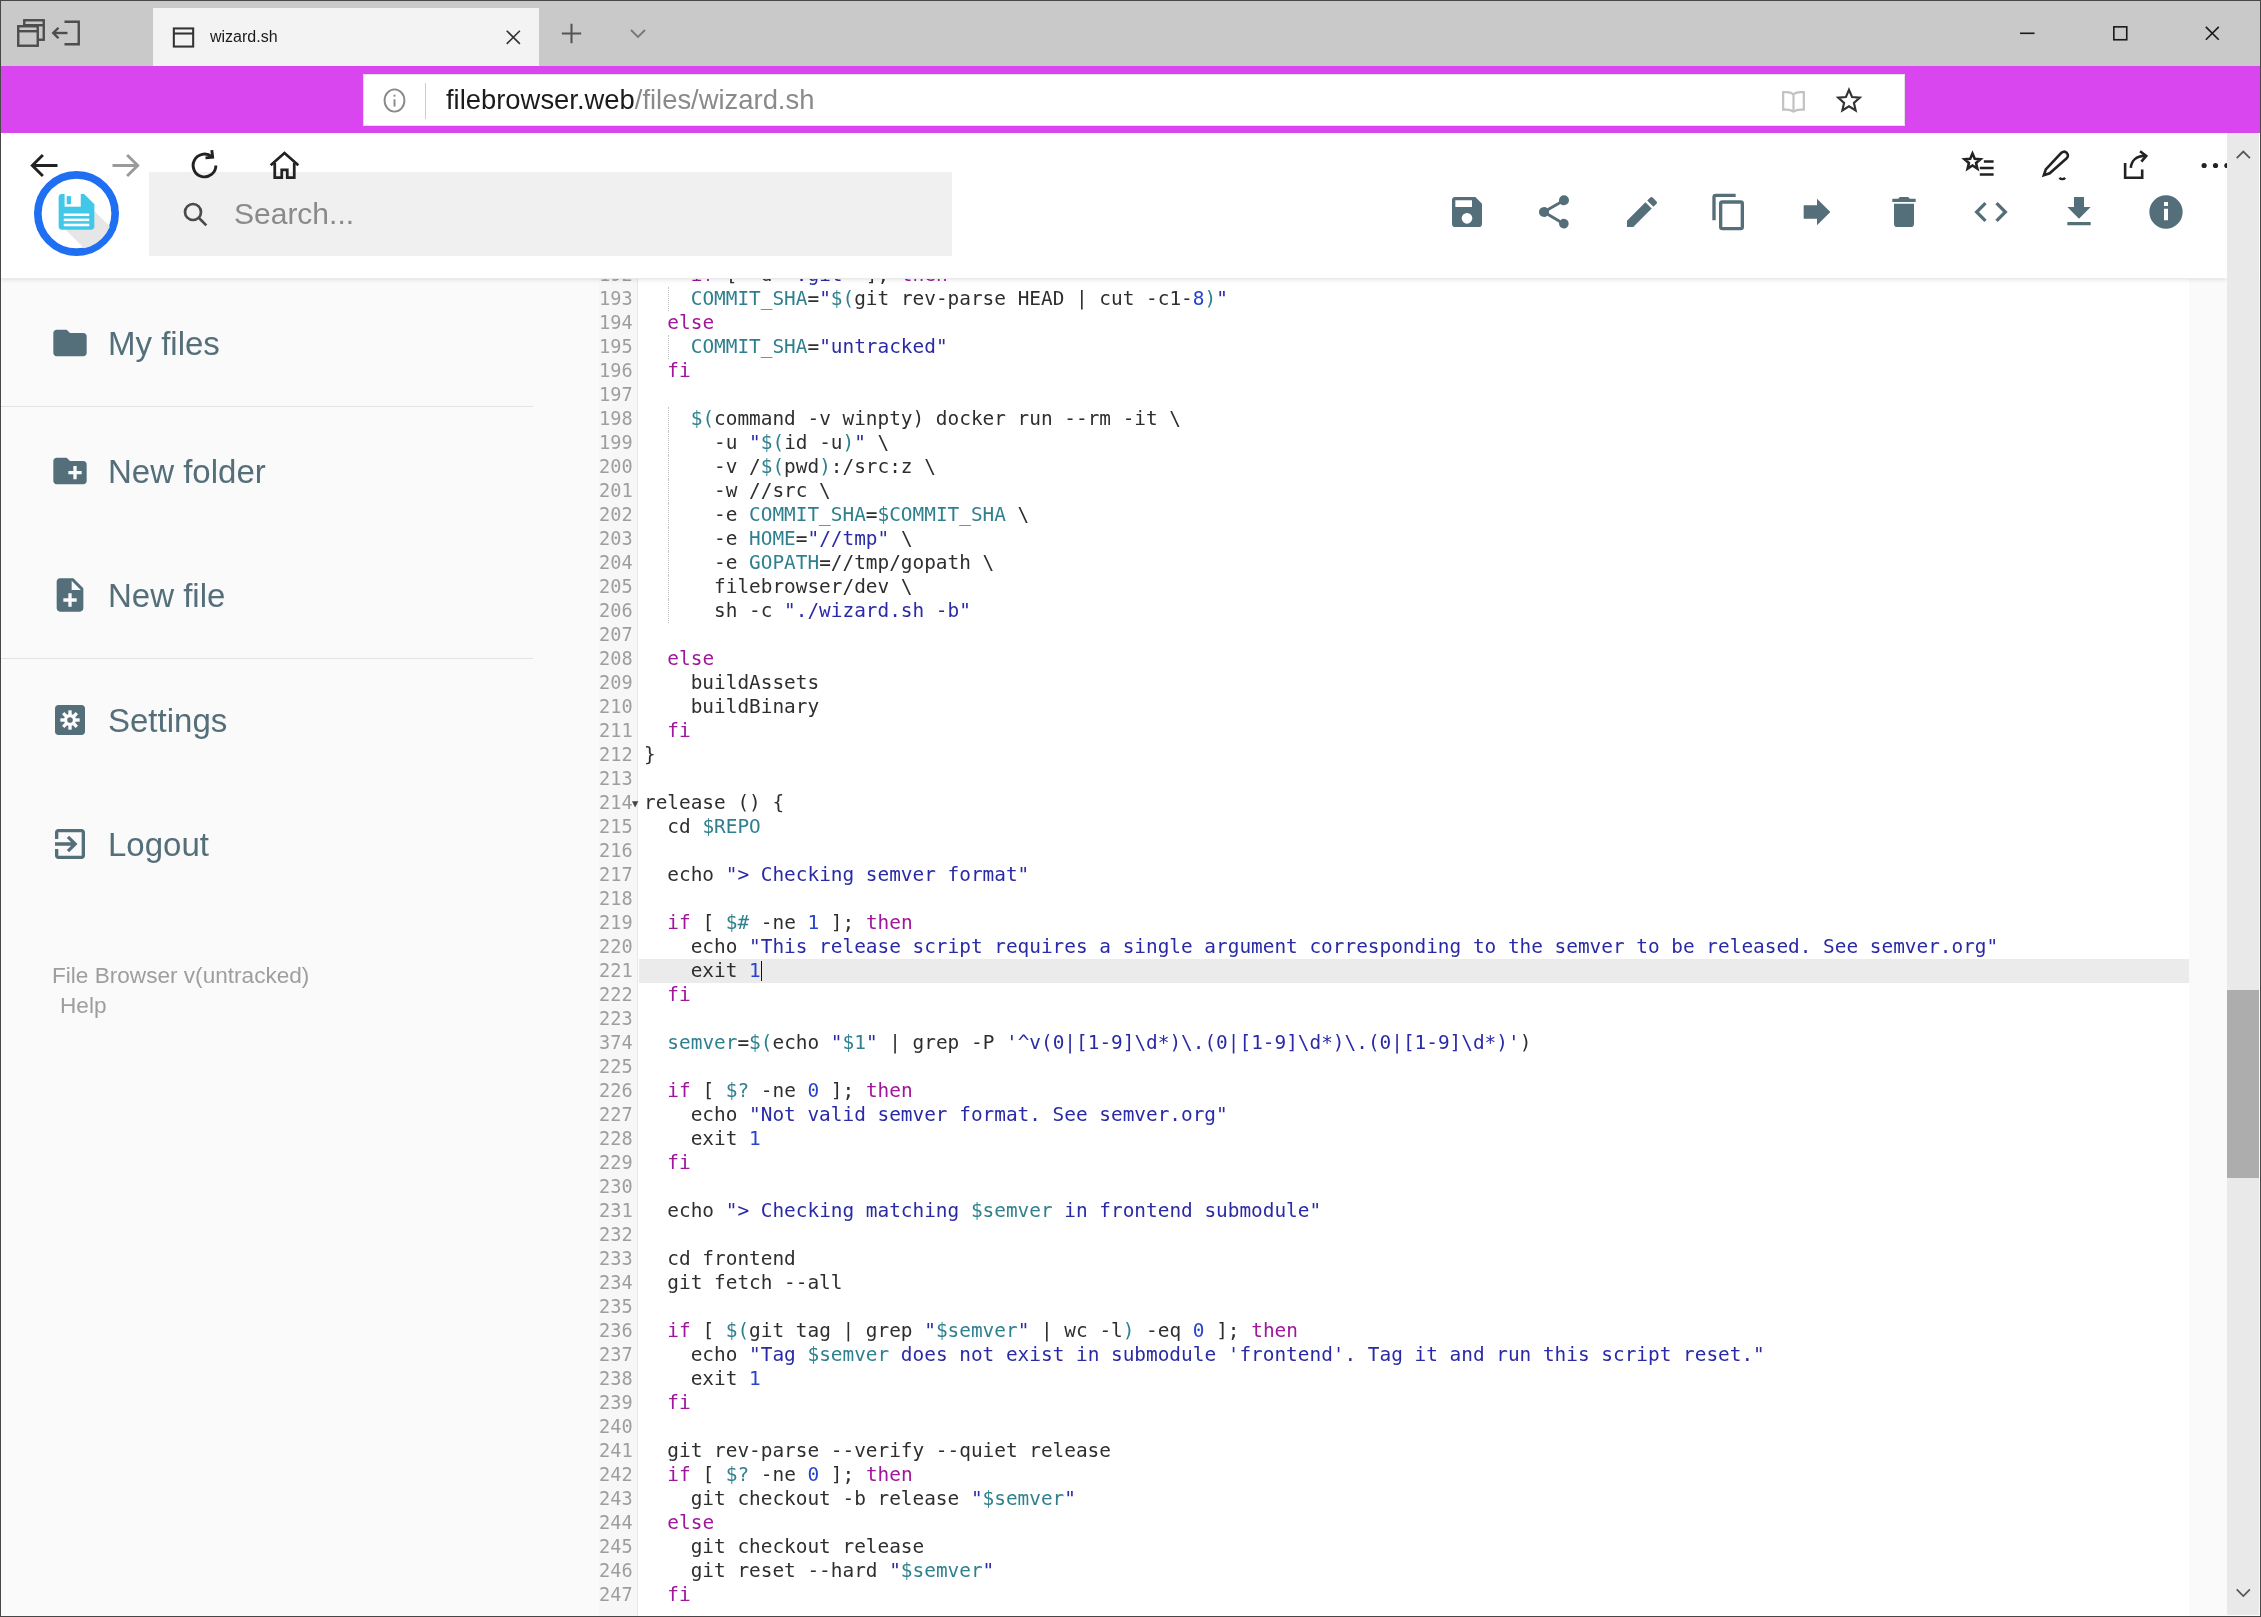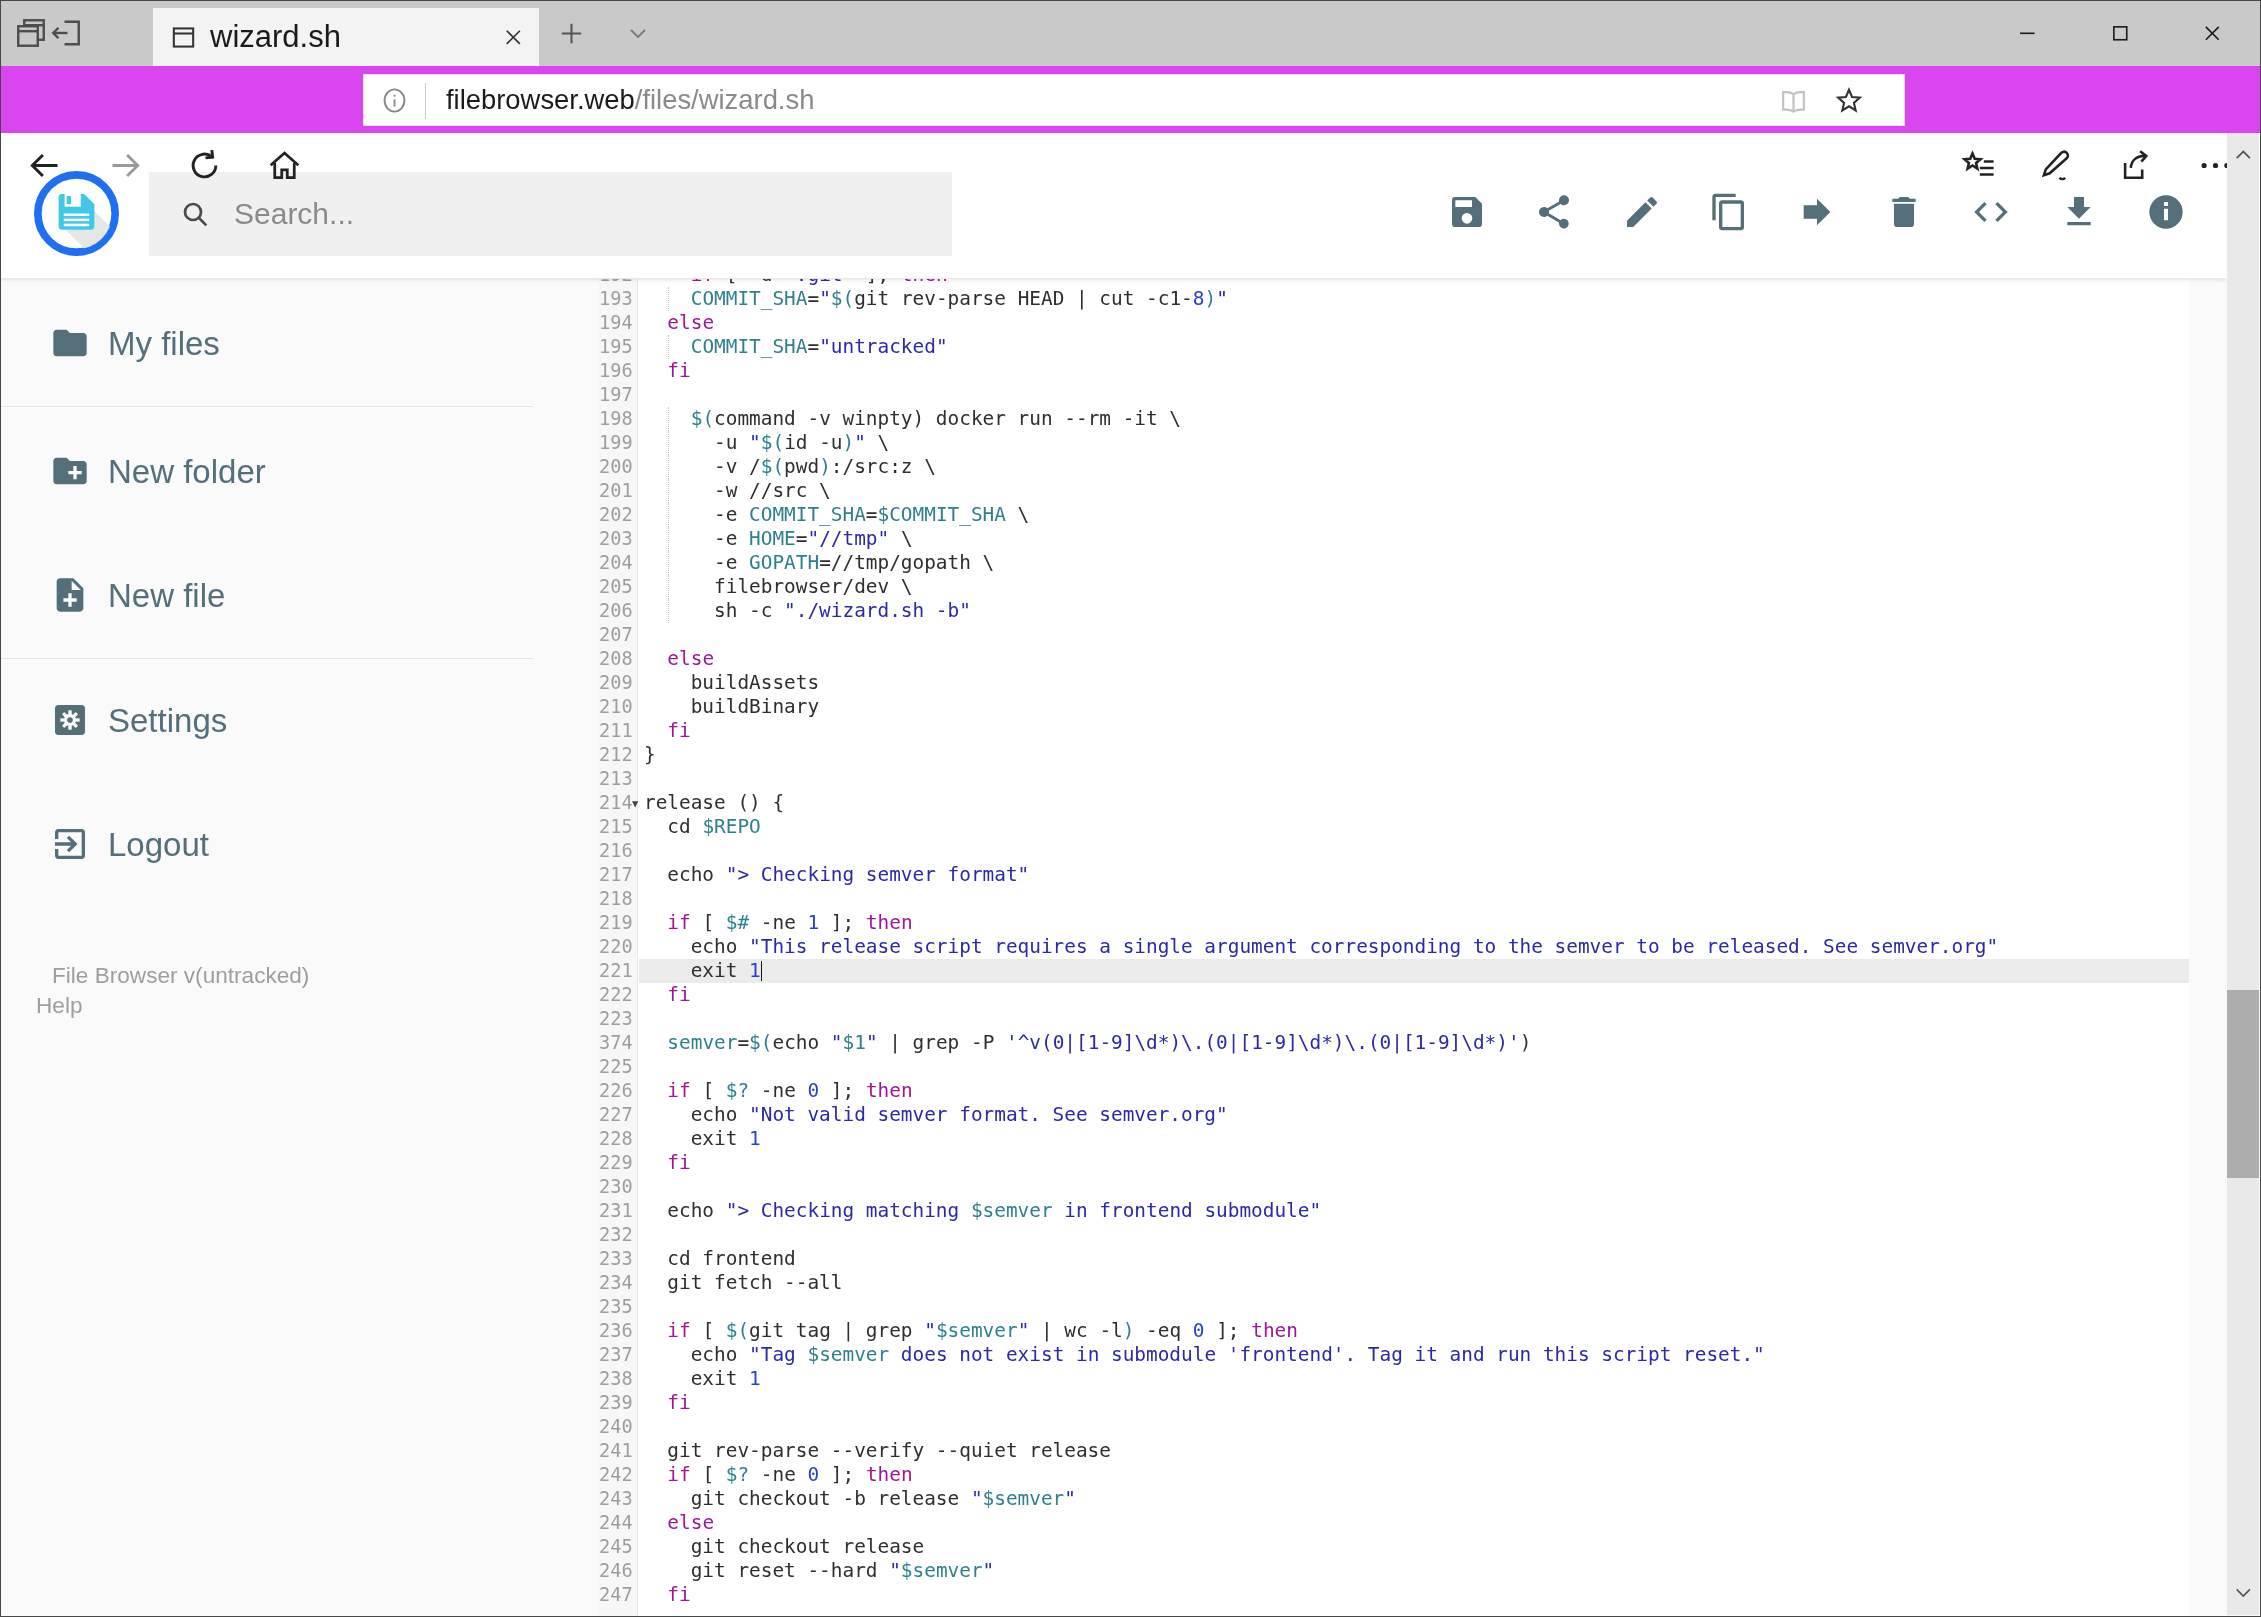--- a/index.html
+++ b/index.html
@@ -6,21 +6,21 @@
   html,body { width:2261px; height:1617px; overflow:hidden; background:#fff;
               font-family:"Liberation Sans", sans-serif; }
   .screen { position:relative; width:2261px; height:1617px; overflow:hidden; }
   .win-border { position:absolute; inset:0; border:1.6px solid #474747; pointer-events:none; z-index:50; }
 
   
   .titlebar { position:absolute; left:0; top:0; width:2261px; height:66px; background:#c9c9c9; z-index:5; }
   .tb-icon { position:absolute; top:14.5px; width:36px; height:36px; color:#4d4d4d; }
   .tab { position:absolute; left:153px; top:8px; width:386px; height:58px; background:#f3f3f3; }
   .tab-favicon { position:absolute; left:16px; top:14.5px; width:29px; height:29px; color:#333; }
-  .tab-title { position:absolute; left:57px; top:0; line-height:58px; font-size:31px; color:#1a1a1a; }
+  .tab-title { position:absolute; left:57px; top:0; line-height:58px; font-size:16px; color:#1a1a1a; }
   .tab-close { position:absolute; right:14.5px; top:18px; width:22.6px; height:22.6px; color:#333; }
   .newtab { position:absolute; left:557px; top:18.6px; width:29px; height:29px; color:#555; }
   .tab-chev { position:absolute; left:626px; top:21px; width:24px; height:24px; color:#777; }
   .winctl { position:absolute; top:0; width:73px; height:66px; display:flex; align-items:center; justify-content:center; color:#1a1a1a; }
   .winctl svg { width:22.6px; height:22.6px; }
 
   
   .navbar { position:absolute; left:0; top:66px; width:2261px; height:67px; background:#d946ef; z-index:5; }
   .nav-icon { position:absolute; top:80px; width:39px; height:39px; color:#222; }
   .addressbar { position:absolute; left:363px; top:8px; width:1542px; height:52px; background:#fff; border:0.8px solid #e2e2e2; }
@@ -49,21 +49,21 @@
   .content { position:absolute; left:0; top:279px; width:2261px; height:1338px; background:#fafafa; }
 
   
   .sidebar { position:absolute; left:0; top:0; width:599px; height:1338px; }
   .side-item { position:absolute; left:0; width:549px; height:45px; cursor:pointer; }
   .side-icon { position:absolute; left:50px; top:2.4px; width:40px; height:40px; color:#546e7a; }
   .side-icon svg { width:40px; height:40px; }
   .side-label { position:absolute; left:108px; top:0; line-height:45px; font-size:33px; color:#546e7a; }
   .side-divider { position:absolute; left:0; width:533px; border-top:0.8px solid #e3e3e3; }
   .side-version { position:absolute; left:52px; top:684px; font-size:22.6px; color:#9e9e9e; }
-  .side-help { position:absolute; left:36px; top:714px; font-size:22.6px; color:#9e9e9e; }
+  .side-help { position:absolute; left:60px; top:714px; font-size:22.6px; color:#9e9e9e; }
 
   
   .editor { position:absolute; left:599px; top:0; width:1590px; height:1338px; background:#fff; overflow:hidden; }
   .gutter-bg { position:absolute; left:0; top:0; bottom:0; width:39px; background:#f7f7f7; border-right:0.8px solid #e7e7e7; }
   #code-lines { position:absolute; left:0; top:-15.7px; right:0; z-index:1;
                 font-family:"DejaVu Sans Mono", monospace; font-size:19.4px; }
   .row { position:relative; height:24px; line-height:24px; }
   .row.active::before { content:""; position:absolute; left:40px; right:0; top:0; bottom:0; background:#ebebeb; }
   .row.g::after { content:""; position:absolute; left:69px; top:0; bottom:0; border-left:0.8px dotted #c4c4c4; }
   .ln { position:absolute; left:0; top:0; width:33px; text-align:right; font-size:18.6px; color:#9e9e9e; z-index:2; }

